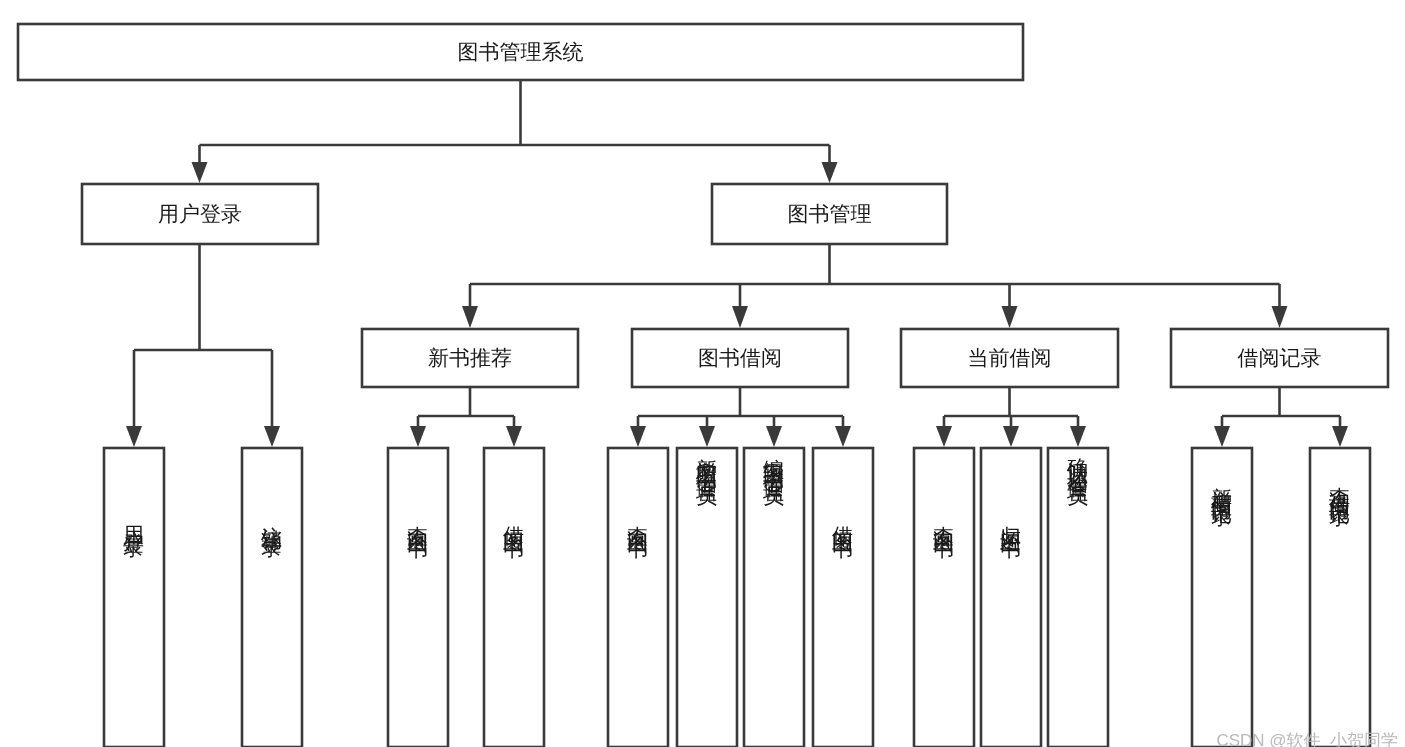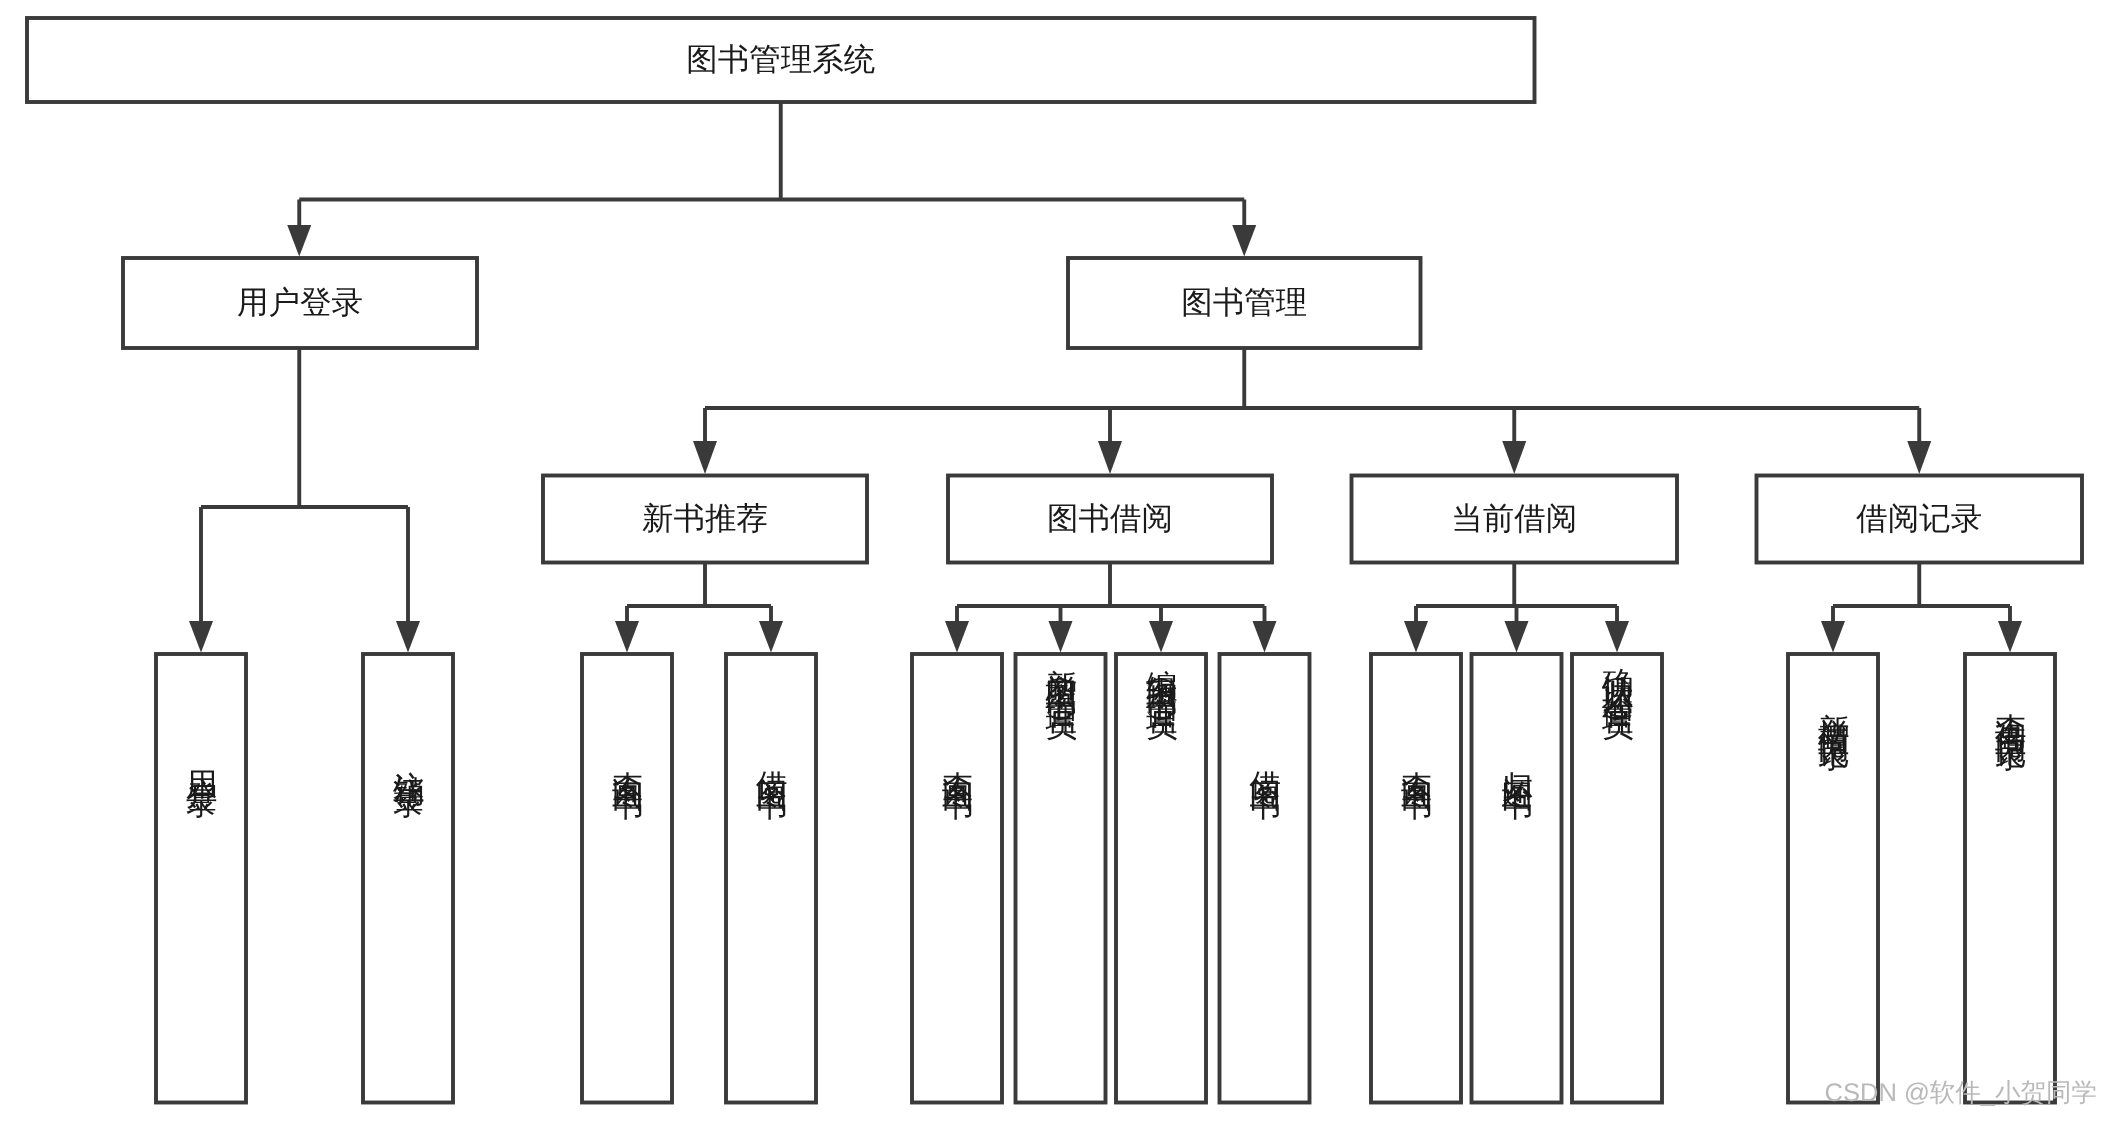--- a/index.html
+++ b/index.html
@@ -10,21 +10,21 @@
   body {
     width: 1405px;
     height: 747px;
     font-family: "Liberation Sans", "DejaVu Sans", sans-serif;
     overflow: hidden;
     position: relative;
   }
   #diagram-root {
     position: absolute;
     left: 0;
-    top: 0;
+    top: 12px;
     width: 1405px;
     height: 555px;
   }
   svg.flow {
     display: block;
     width: 1405px;
     height: 747px;
     background: #ffffff;
   }
   .node-box {

